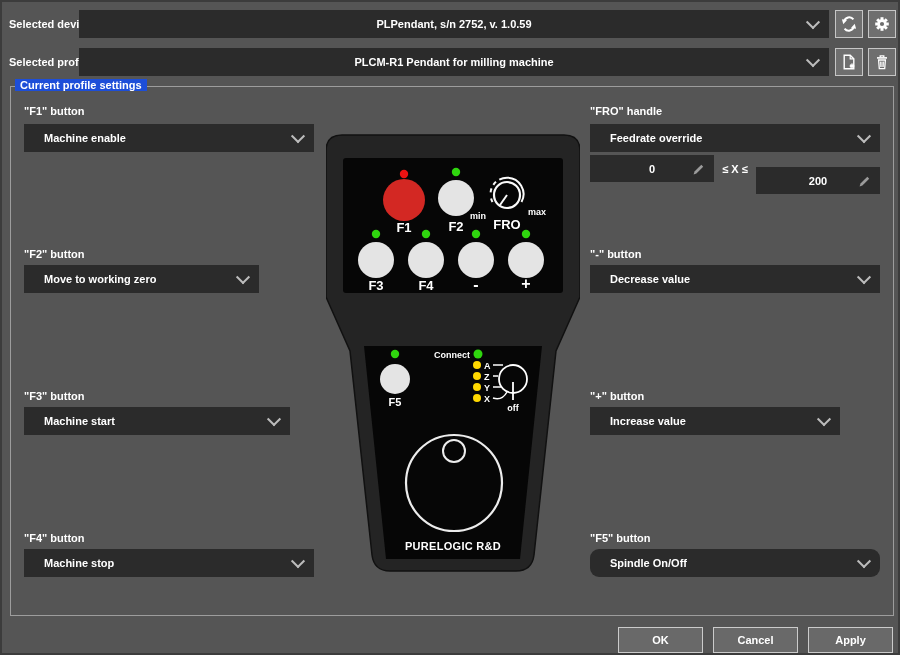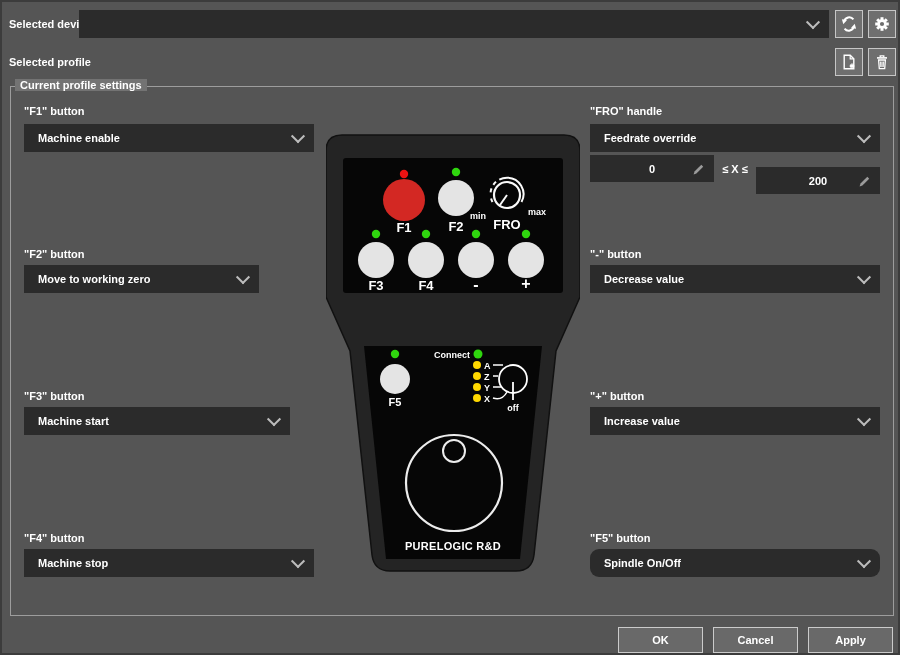--- a/index.html
+++ b/index.html
@@ -13,38 +13,38 @@
     height:28px; display:flex; align-items:center; white-space:nowrap;
   }
   .flabel {
     position:absolute; color:#ffffff; font-size:11px; font-weight:bold; white-space:nowrap;
   }
   .dd {
     position:absolute; height:28px; background:#2b2b2b; display:flex; align-items:center;
     cursor:default;
   }
   .dd .txt { color:#ffffff; font-size:11px; font-weight:bold; white-space:nowrap; }
-  .dd.leftal .txt { padding-left:14px; }
+  .dd.leftal .txt { padding-left:20px; }
   .dd.center .txt { flex:1; text-align:center; }
   .chev {
     position:absolute; right:11px; top:50%; width:8px; height:8px;
     border-right:2.5px solid #bcbcbc; border-bottom:2.5px solid #bcbcbc;
     transform:translateY(-68%) rotate(45deg);
   }
   .icon-btn {
     position:absolute; width:28px; height:28px; background:#6f6f6f;
     border:1px solid #c6c6c6; box-sizing:border-box;
     display:flex; align-items:center; justify-content:center;
   }
   .groupbox {
     position:absolute; left:8px; top:84px; width:884px; height:530px;
     border:1px solid #9d9d9d; box-sizing:border-box;
   }
   .group-title {
-    position:absolute; left:13px; top:77px; padding:0 5px; background:#737373;
+    position:absolute; left:13px; top:77px; padding:0 5px; background:#1d4ed8;
     color:#ffffff; font-size:11px; font-weight:bold; z-index:3;
   }
   .num-input {
     position:absolute; height:27px; background:#2b2b2b; display:flex; align-items:center;
   }
   .num-input .val {
     flex:1; text-align:center; color:#ffffff; font-size:11px; font-weight:bold;
   }
   .num-input .pencil { position:absolute; right:9px; top:7px; }
   .relation {
@@ -62,20 +62,21 @@
   }
   .pendant-svg { position:absolute; left:324px; top:127px; }
 </style>
 </head>
 <body>
 
 <div class="window">
 
   <div class="lbl" style="left:7px; top:8px;">Selected device</div>
   <div class="dd center" style="left:77px; top:8px; width:750px;">
+    <span class="txt">PLPendant, s/n 2752, v. 1.0.59</span>
     <span class="chev"></span>
   </div>
   <div class="icon-btn" style="left:833px; top:8px;">
     <svg width="16" height="16" viewBox="0 0 16 16">
       <path d="M12.4 3.4 A5.2 5.2 0 0 0 3.1 5.6" stroke="#ffffff" stroke-width="2" fill="none"></path>
       <polygon points="0.9,3.2 6.0,4.0 2.3,8.2" fill="#ffffff"></polygon>
       <path d="M3.6 12.6 A5.2 5.2 0 0 0 12.9 10.4" stroke="#ffffff" stroke-width="2" fill="none"></path>
       <polygon points="15.1,12.8 10.0,12.0 13.7,7.8" fill="#ffffff"></polygon>
     </svg>
   </div>
@@ -86,20 +87,24 @@
         <line x1="1.2" y1="8" x2="14.8" y2="8"></line>
         <line x1="3.2" y1="3.2" x2="12.8" y2="12.8"></line>
         <line x1="12.8" y1="3.2" x2="3.2" y2="12.8"></line>
       </g>
       <circle cx="8" cy="8" r="4.7" fill="#ffffff"></circle>
       <circle cx="8" cy="8" r="2.1" fill="#6f6f6f"></circle>
     </svg>
   </div>
 
   <div class="lbl" style="left:7px; top:46px;">Selected profile</div>
+  <div class="dd center" style="left:77px; top:46px; width:750px;">
+    <span class="txt">PLCM-R1 Pendant for milling machine</span>
+    <span class="chev"></span>
+  </div>
   <div class="icon-btn" style="left:833px; top:46px;">
     <svg width="16" height="16" viewBox="0 0 16 16">
       <path d="M3.2 1.2 H9.2 L12.8 4.8 V14.8 H3.2 Z" fill="none" stroke="#ffffff" stroke-width="1.4"></path>
       <path d="M9.2 1.2 V4.8 H12.8" fill="none" stroke="#ffffff" stroke-width="1.2"></path>
       <g stroke="#ffffff" stroke-width="1.5">
         <line x1="11" y1="9.6" x2="11" y2="14.4"></line>
         <line x1="8.9" y1="10.8" x2="13.1" y2="13.2"></line>
         <line x1="13.1" y1="10.8" x2="8.9" y2="13.2"></line>
       </g>
     </svg>
@@ -167,21 +172,21 @@
     </span>
   </div>
 
   <div class="flabel" style="left:588px; top:246px;">"-" button</div>
   <div class="dd leftal" style="left:588px; top:263px; width:290px;">
     <span class="txt">Decrease value</span>
     <span class="chev"></span>
   </div>
 
   <div class="flabel" style="left:588px; top:388px;">"+" button</div>
-  <div class="dd leftal" style="left:588px; top:405px; width:290px;">
+  <div class="dd leftal" style="left:588px; top:405px; width:250px;">
     <span class="txt">Increase value</span>
     <span class="chev"></span>
   </div>
 
   <div class="flabel" style="left:588px; top:530px;">"F5" button</div>
   <div class="dd leftal" style="left:588px; top:547px; width:290px;border-radius:9px;">
     <span class="txt">Spindle On/Off</span>
     <span class="chev"></span>
   </div>
 

